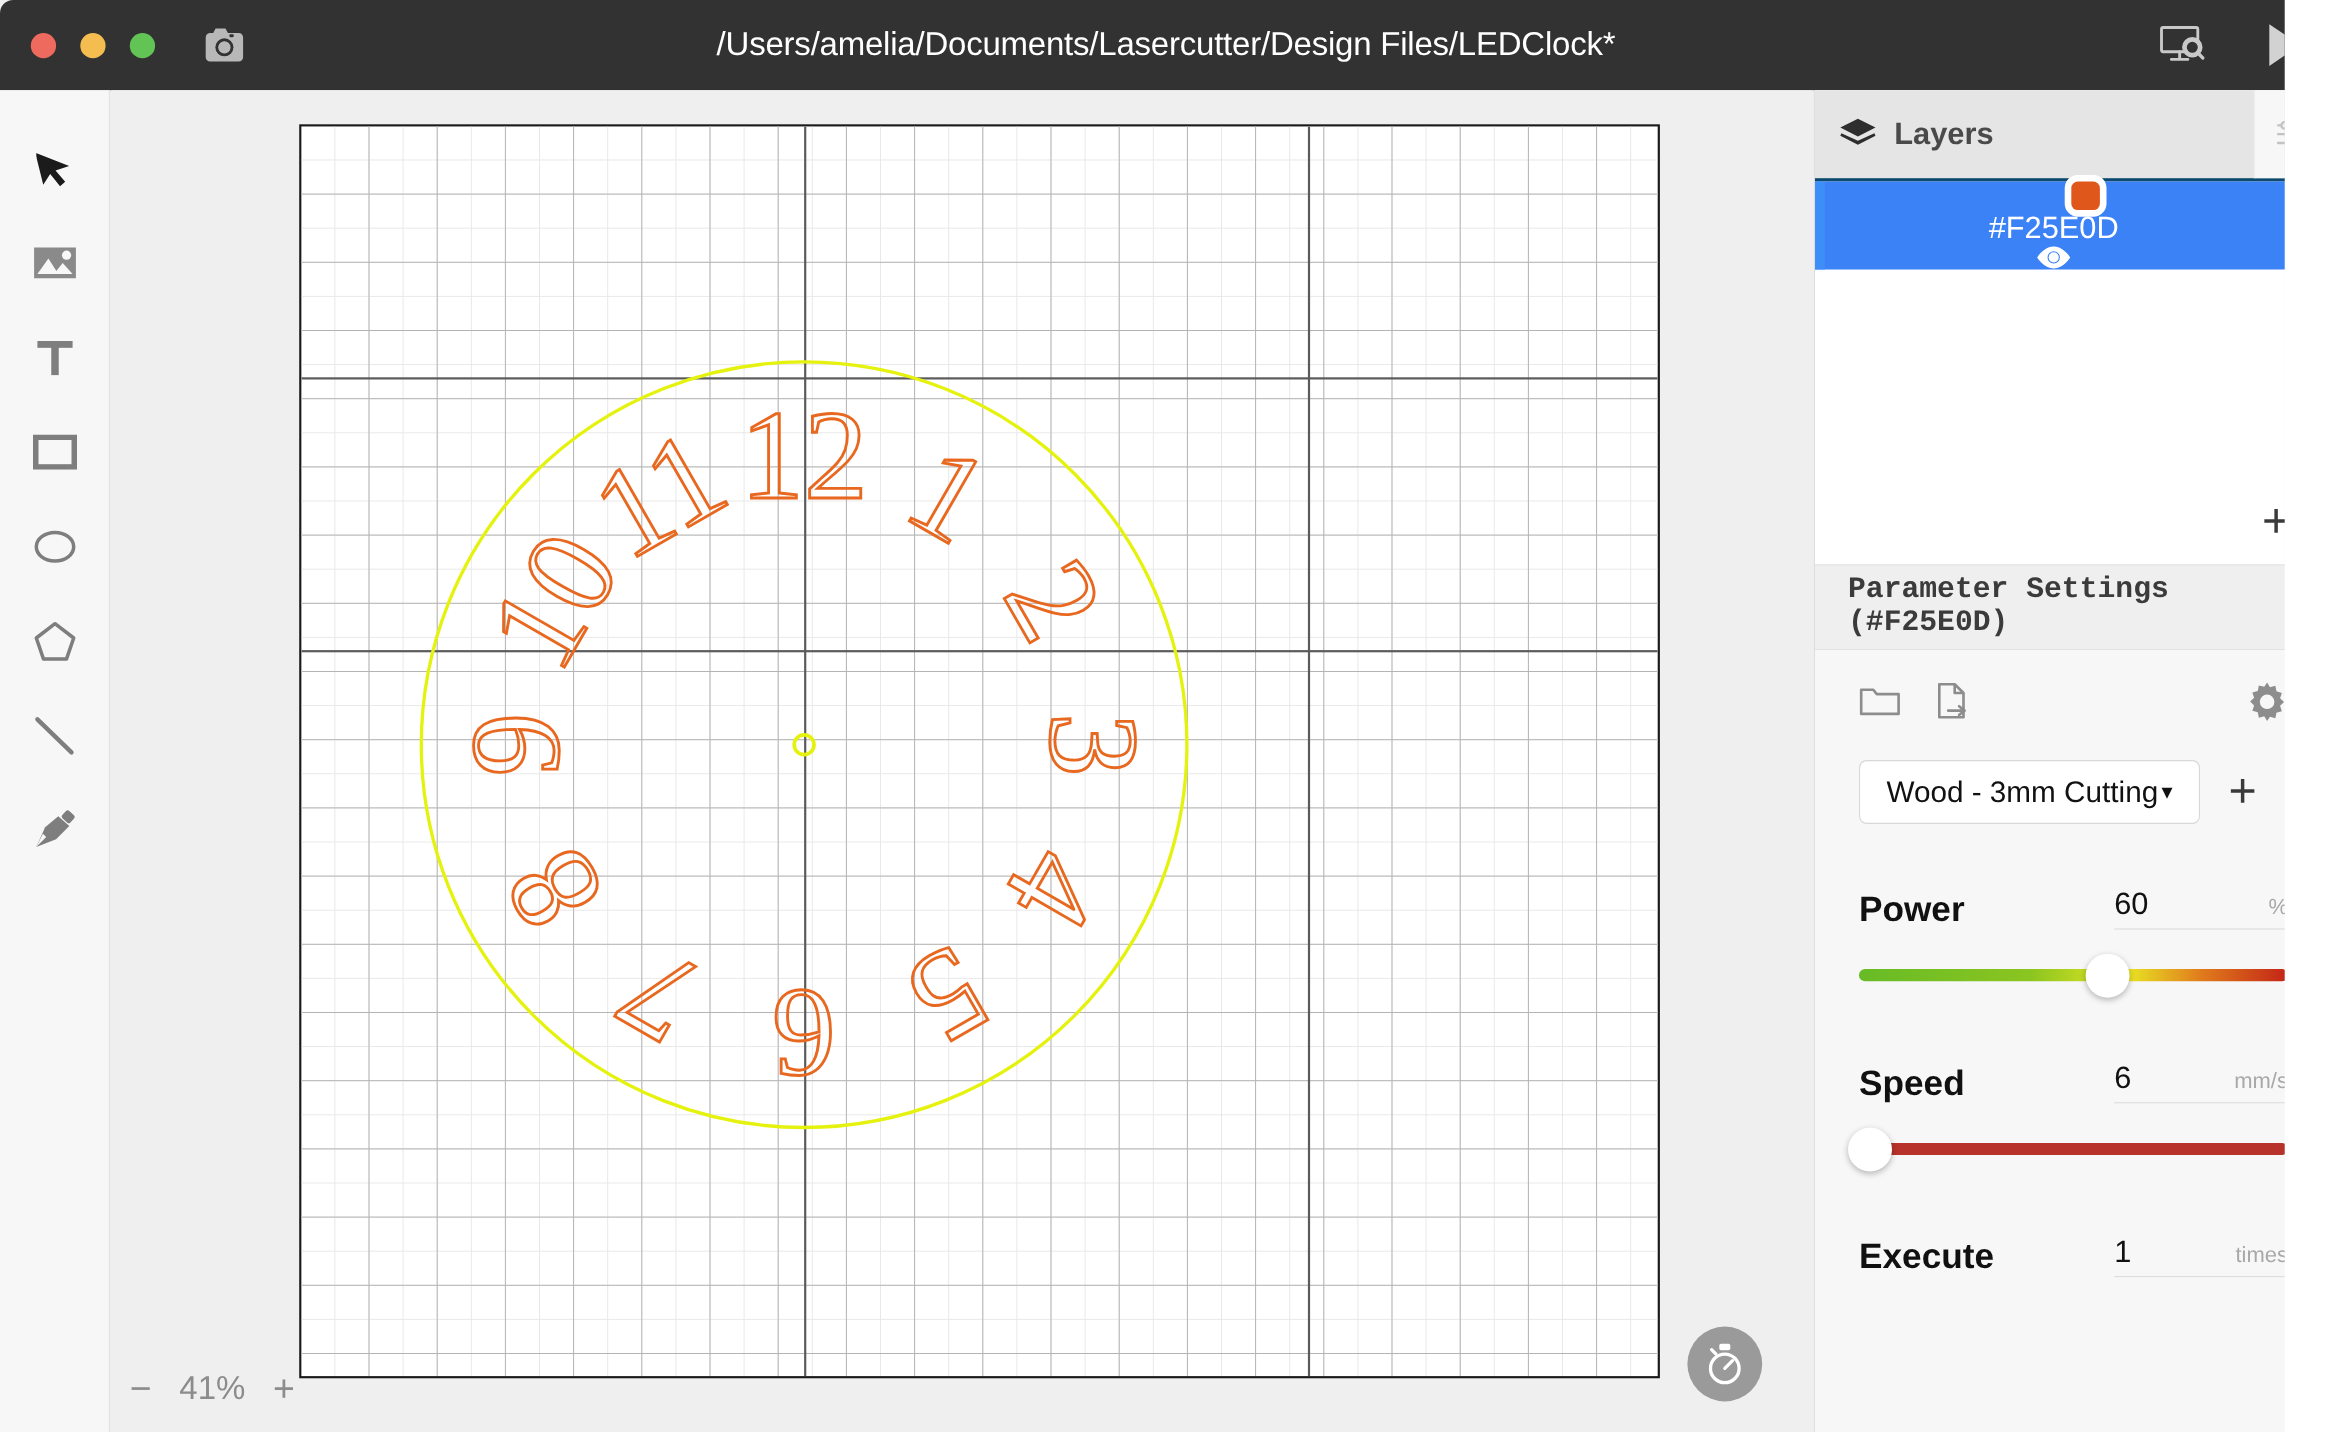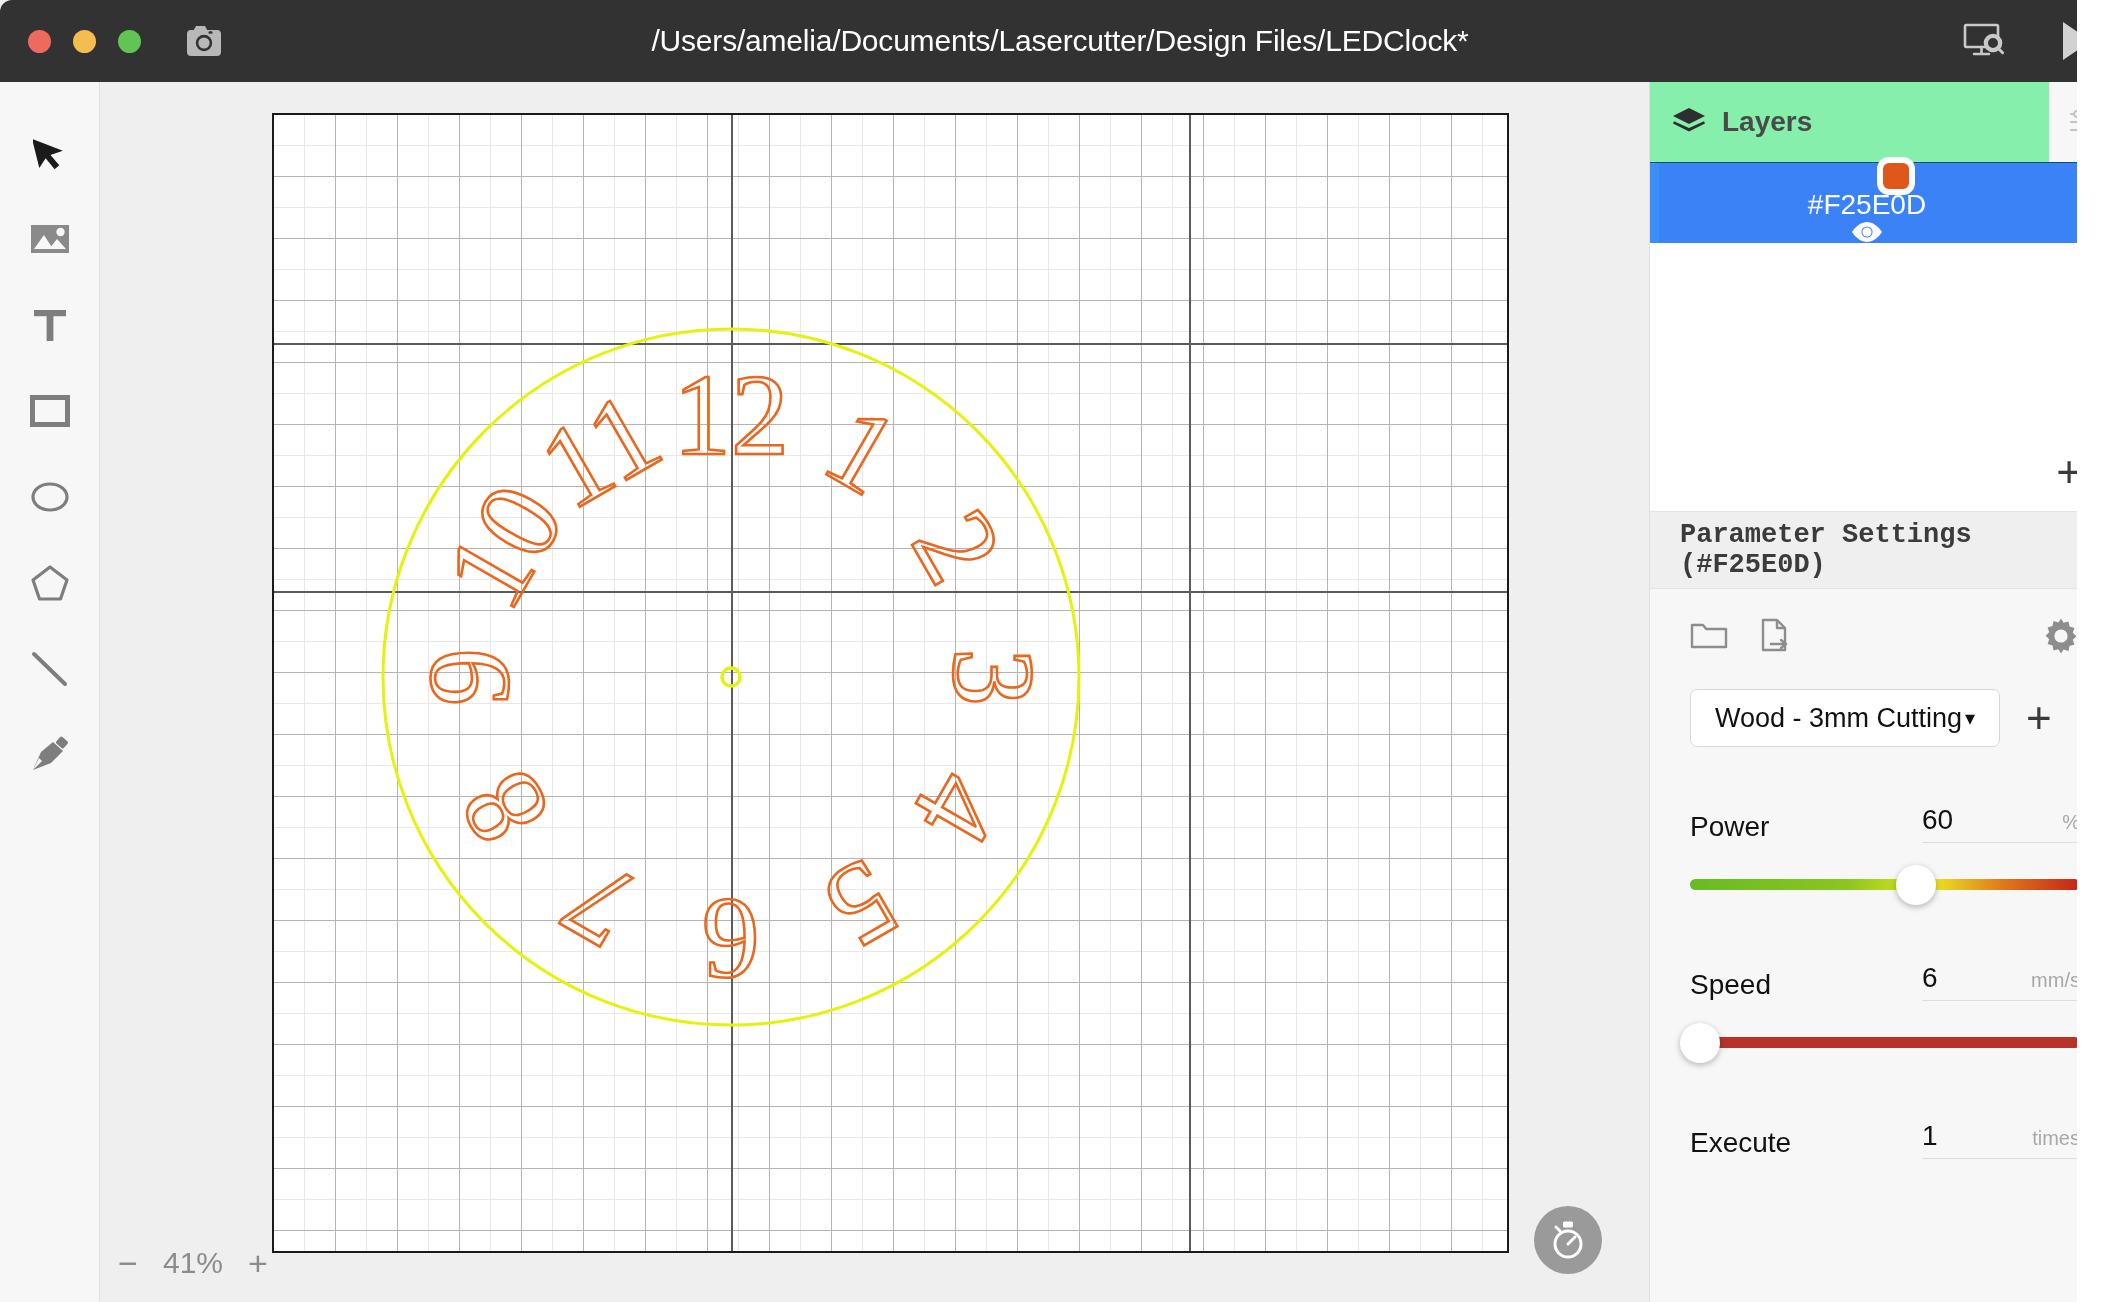--- a/index.html
+++ b/index.html
@@ -190,22 +190,22 @@
     height: 1220px;
     background: #ffffff;
     border-left: 1px solid #dedede;
     box-sizing: border-box;
   }
   .layers-head {
     position: relative;
     height: 80px;
     display: flex;
     align-items: center;
-    background: #86efac;
-    border-bottom: 1px solid #0c4a6e;
+    background: #e5e5e5;
+    border-bottom: 3px solid #0c4a6e;
   }
   .layers-head .lh-icon { margin-left: 22px; display:flex; }
   .layers-head .lh-title {
     margin-left: 16px;
     font-size: 28px;
     font-weight: bold;
     color: #4a4a4a;
   }
   .lh-settings {
     position: absolute;
@@ -328,24 +328,25 @@
 
   .field {
     margin-top: 52px;
   }
   .field-top {
     display: flex;
     align-items: flex-end;
     height: 44px;
   }
   .field-label {
-    font-size: 28px;
+    font-size: 32px;
     color: #111;
     flex: 0 0 auto;
     width: 232px;
+    font-weight: bold;
   }
   .field-valbox {
     flex: 1;
     border-bottom: 1px solid #dcdcdc;
     display: flex;
     align-items: baseline;
     padding-bottom: 6px;
   }
   .field-value {
     font-size: 28px;

